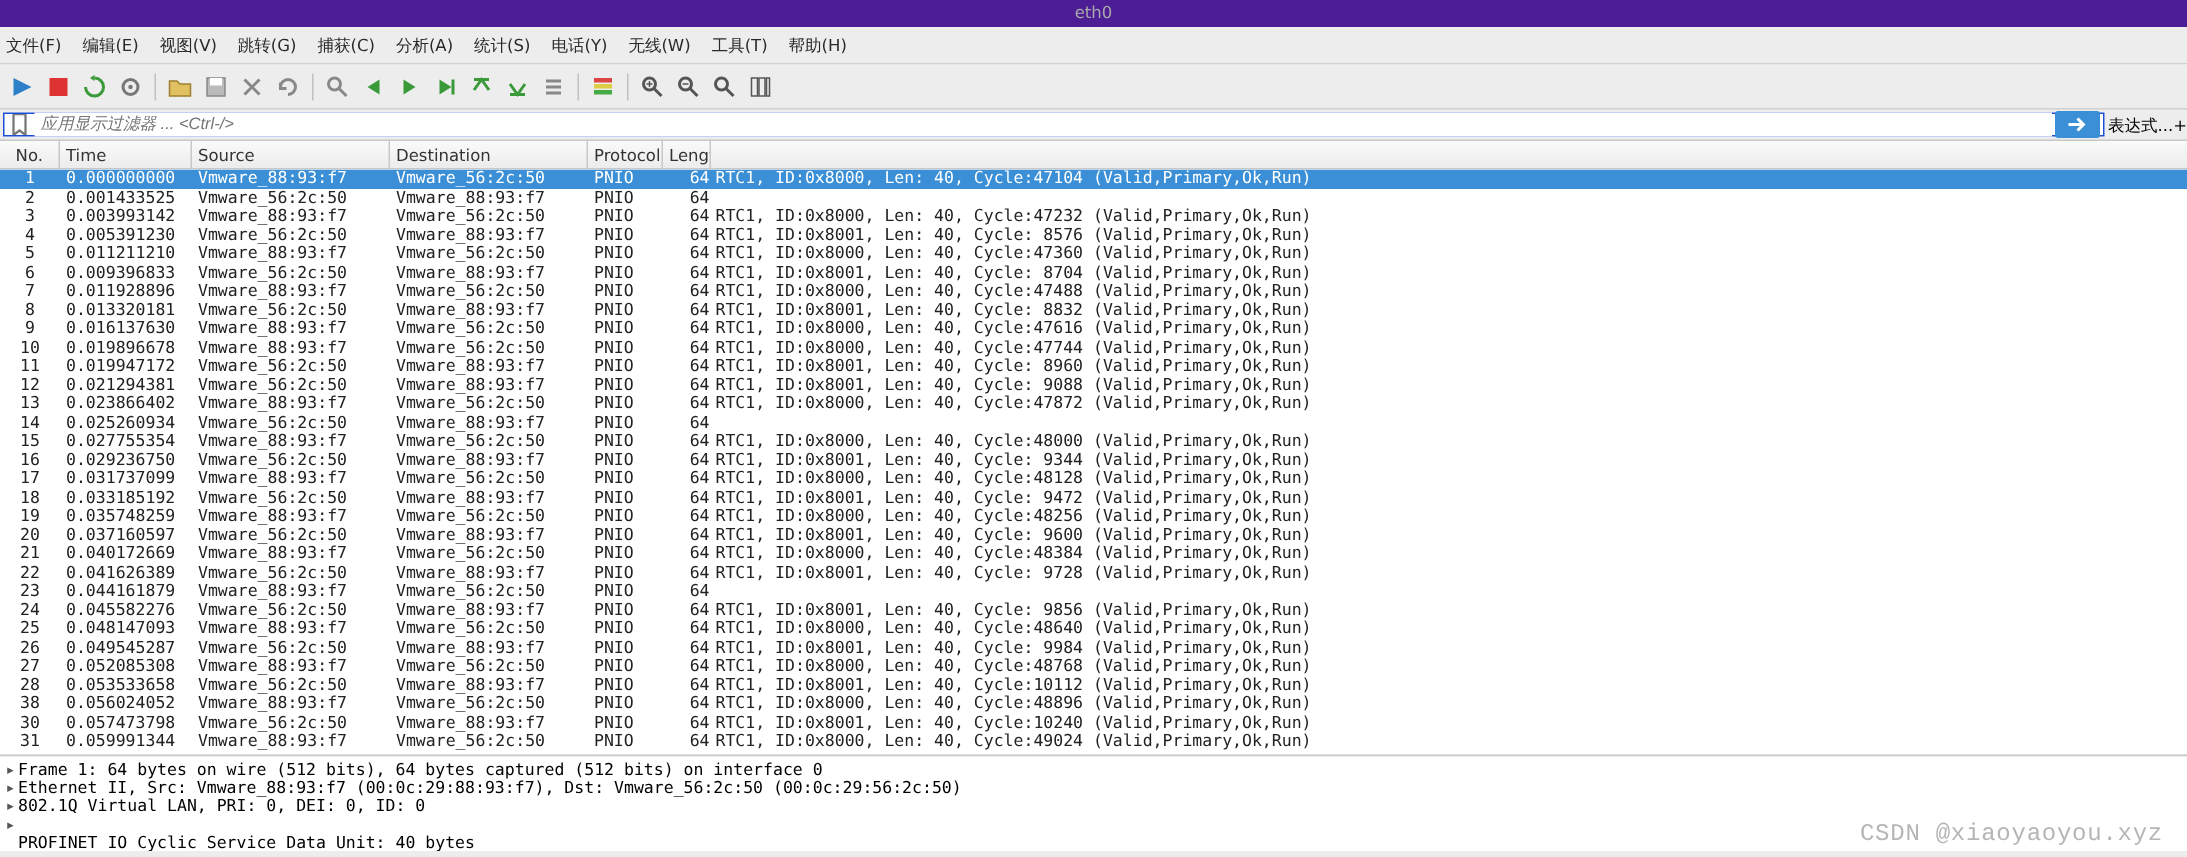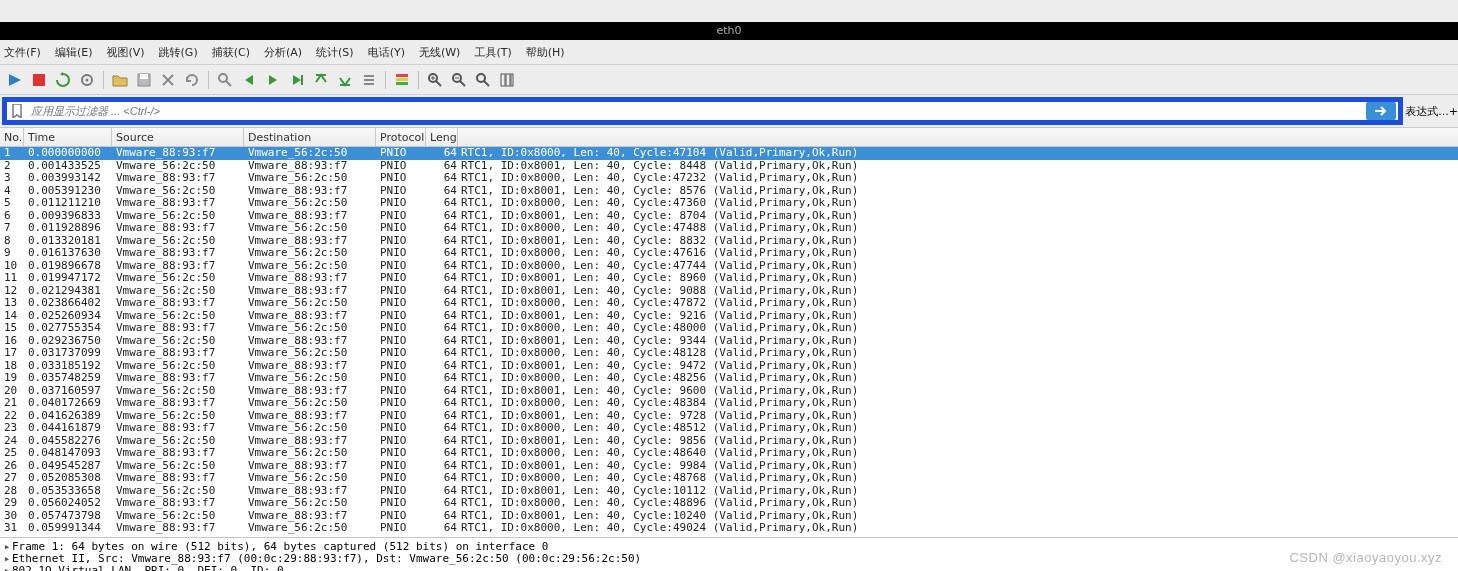--- a/index.html
+++ b/index.html
@@ -1,43 +1,43 @@
 <!DOCTYPE html>
 <html><head>
 <meta charset="utf-8">
 <style>
 * { margin: 0; padding: 0; box-sizing: border-box; }
 body { font-family: "DejaVu Sans", Arial, sans-serif; font-size: 11px; background: #ededed; width: 1458px; height: 571px; overflow: hidden; position: relative; }
-.titlebar { background: #000000; color: #aaa; height: 18px; line-height: 18px; text-align: center; font-size: 11px; margin-top: 22px; }
+.titlebar { background: #4c1d95; color: #aaa; height: 18px; line-height: 18px; text-align: center; font-size: 11px; }
 .menubar { background: #ededed; height: 22px; display: flex; align-items: center; padding: 12px 4px; border-bottom: 1px solid #d0d0d0; }
 .menubar span { margin-right: 14px; cursor: pointer; color: #2a2a2a; }
 .toolbar { background: #ededed; height: 30px; display: flex; align-items: center; padding: 2px 4px; border-bottom: 1px solid #d0d0d0; gap: 2px; }
 .tbtn { width: 22px; height: 22px; display: flex; align-items: center; justify-content: center; cursor: pointer; border-radius: 2px; }
 .tsep { width: 1px; height: 18px; background: #c0c0c0; margin: 0 3px; }
-.filterbar { background: #fff; height: 28px; display: flex; align-items: center; border: 5px solid #1d4ed8; margin: 2px; }
+.filterbar { background: #fff; height: 16px; display: flex; align-items: center; border: 1px solid #1d4ed8; margin: 2px; }
 .filterbar .bk { width: 20px; height: 20px; display: flex; align-items: center; justify-content: center; color: #555; }
 .filterbar input { flex: 1; border: none; outline: none; font-size: 11px; padding: 2px 4px; color: #888; font-style: italic; }
 .filterbar .go { width: 30px; height: 18px; background: #3a8fd6; margin: 2px; display: flex; align-items: center; justify-content: center; color: #fff; border-radius: 2px; }
 .headerrow { background: linear-gradient(#fafafa,#ececec); height: 20px; display: flex; border-top: 1px solid #c8c8c8; border-bottom: 1px solid #c8c8c8; font-size: 11px; color: #333; }
 .headerrow > div { border-right: 1px solid #c8c8c8; padding: 3px 4px; overflow: hidden; white-space: nowrap; }
 .packetlist { background: #fff; height: 390px; overflow-y: scroll; font-family: "DejaVu Sans Mono", monospace; font-size: 11px; }
 .prow { display: flex; height: 12.5px; line-height: 12.5px; white-space: nowrap; color: #222; }
 .prow.sel { background: #3a8fd6; color: #fff; }
 .prow > div { padding: 0 4px; overflow: hidden; }
-.c-no { width: 24px; text-align: left; }
+.c-no { width: 40px; text-align: center; }
 .c-time { width: 88px; }
 .c-src { width: 132px; }
 .c-dst { width: 132px; }
 .c-proto { width: 50px; }
 .c-len { width: 32px; text-align: right; padding-right: 1px !important; }
 .c-info { flex: 1; padding-left: 3px !important; }
 .details { background: #fff; border-top: 1px solid #c8c8c8; height: 64px; overflow-y: scroll; font-family: "DejaVu Sans Mono", monospace; font-size: 11px; padding: 2px; }
 .details .line { display: flex; align-items: center; white-space: nowrap; height: 12.4px; }
 .tri { display: inline-block; width: 10px; text-align: center; color: #555; }
-.watermark { position: absolute; right: 16px; bottom: 6px; color: rgba(120,120,120,.55); font-size: 13px; font-family: Liberation Sans, sans-serif; letter-spacing: .5px; }
+.watermark { position: absolute; right: 16px; bottom: 6px; color: rgba(120,120,120,.55); font-size: 16px; font-family: Liberation Mono, monospace; letter-spacing: .5px; }
 svg { display: block; }
 </style>
 </head>
 <body>
 
 <div class="titlebar"><span>eth0</span></div>
 
 <div class="menubar" id="menubar">
     <span>文件(F)</span>
     <span>编辑(E)</span>
@@ -217,21 +217,20 @@
       <div class="c-len">64</div>
       <div class="c-info">RTC1, ID:0x8000, Len:  40, Cycle:47104 (Valid,Primary,Ok,Run)</div>
     </div>
     <div class="prow">
       <div class="c-no">2</div>
       <div class="c-time">0.001433525</div>
       <div class="c-src">Vmware_56:2c:50</div>
       <div class="c-dst">Vmware_88:93:f7</div>
       <div class="c-proto">PNIO</div>
       <div class="c-len">64</div>
-      <div class="c-info">RTC1, ID:0x8001, Len:  40, Cycle: 8448 (Valid,Primary,Ok,Run)</div>
     </div>
     <div class="prow">
       <div class="c-no">3</div>
       <div class="c-time">0.003993142</div>
       <div class="c-src">Vmware_88:93:f7</div>
       <div class="c-dst">Vmware_56:2c:50</div>
       <div class="c-proto">PNIO</div>
       <div class="c-len">64</div>
       <div class="c-info">RTC1, ID:0x8000, Len:  40, Cycle:47232 (Valid,Primary,Ok,Run)</div>
     </div>
@@ -325,21 +324,20 @@
       <div class="c-len">64</div>
       <div class="c-info">RTC1, ID:0x8000, Len:  40, Cycle:47872 (Valid,Primary,Ok,Run)</div>
     </div>
     <div class="prow">
       <div class="c-no">14</div>
       <div class="c-time">0.025260934</div>
       <div class="c-src">Vmware_56:2c:50</div>
       <div class="c-dst">Vmware_88:93:f7</div>
       <div class="c-proto">PNIO</div>
       <div class="c-len">64</div>
-      <div class="c-info">RTC1, ID:0x8001, Len:  40, Cycle: 9216 (Valid,Primary,Ok,Run)</div>
     </div>
     <div class="prow">
       <div class="c-no">15</div>
       <div class="c-time">0.027755354</div>
       <div class="c-src">Vmware_88:93:f7</div>
       <div class="c-dst">Vmware_56:2c:50</div>
       <div class="c-proto">PNIO</div>
       <div class="c-len">64</div>
       <div class="c-info">RTC1, ID:0x8000, Len:  40, Cycle:48000 (Valid,Primary,Ok,Run)</div>
     </div>
@@ -406,21 +404,20 @@
       <div class="c-len">64</div>
       <div class="c-info">RTC1, ID:0x8001, Len:  40, Cycle: 9728 (Valid,Primary,Ok,Run)</div>
     </div>
     <div class="prow">
       <div class="c-no">23</div>
       <div class="c-time">0.044161879</div>
       <div class="c-src">Vmware_88:93:f7</div>
       <div class="c-dst">Vmware_56:2c:50</div>
       <div class="c-proto">PNIO</div>
       <div class="c-len">64</div>
-      <div class="c-info">RTC1, ID:0x8000, Len:  40, Cycle:48512 (Valid,Primary,Ok,Run)</div>
     </div>
     <div class="prow">
       <div class="c-no">24</div>
       <div class="c-time">0.045582276</div>
       <div class="c-src">Vmware_56:2c:50</div>
       <div class="c-dst">Vmware_88:93:f7</div>
       <div class="c-proto">PNIO</div>
       <div class="c-len">64</div>
       <div class="c-info">RTC1, ID:0x8001, Len:  40, Cycle: 9856 (Valid,Primary,Ok,Run)</div>
     </div>
@@ -454,21 +451,21 @@
     <div class="prow">
       <div class="c-no">28</div>
       <div class="c-time">0.053533658</div>
       <div class="c-src">Vmware_56:2c:50</div>
       <div class="c-dst">Vmware_88:93:f7</div>
       <div class="c-proto">PNIO</div>
       <div class="c-len">64</div>
       <div class="c-info">RTC1, ID:0x8001, Len:  40, Cycle:10112 (Valid,Primary,Ok,Run)</div>
     </div>
     <div class="prow">
-      <div class="c-no">29</div>
+      <div class="c-no">38</div>
       <div class="c-time">0.056024052</div>
       <div class="c-src">Vmware_88:93:f7</div>
       <div class="c-dst">Vmware_56:2c:50</div>
       <div class="c-proto">PNIO</div>
       <div class="c-len">64</div>
       <div class="c-info">RTC1, ID:0x8000, Len:  40, Cycle:48896 (Valid,Primary,Ok,Run)</div>
     </div>
     <div class="prow">
       <div class="c-no">30</div>
       <div class="c-time">0.057473798</div>

